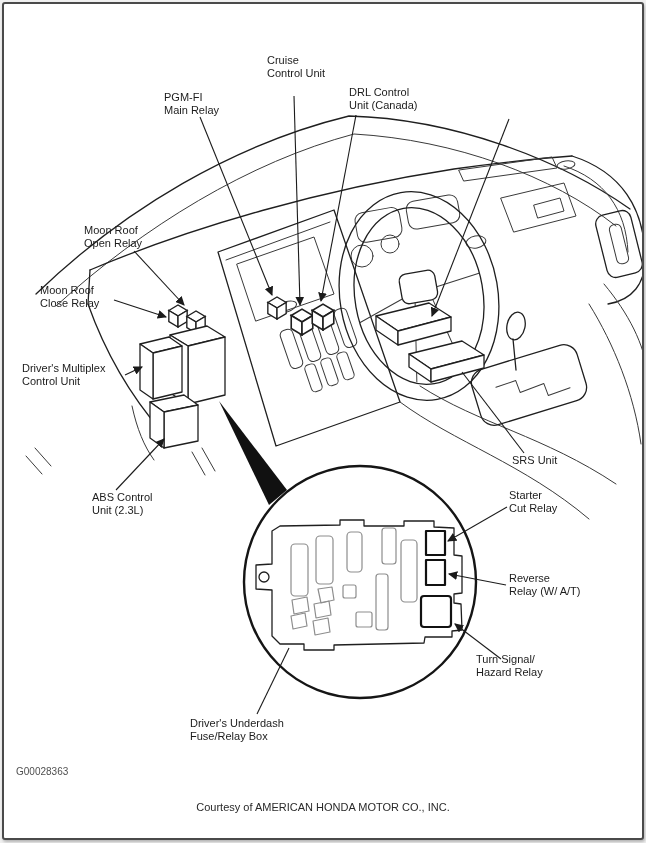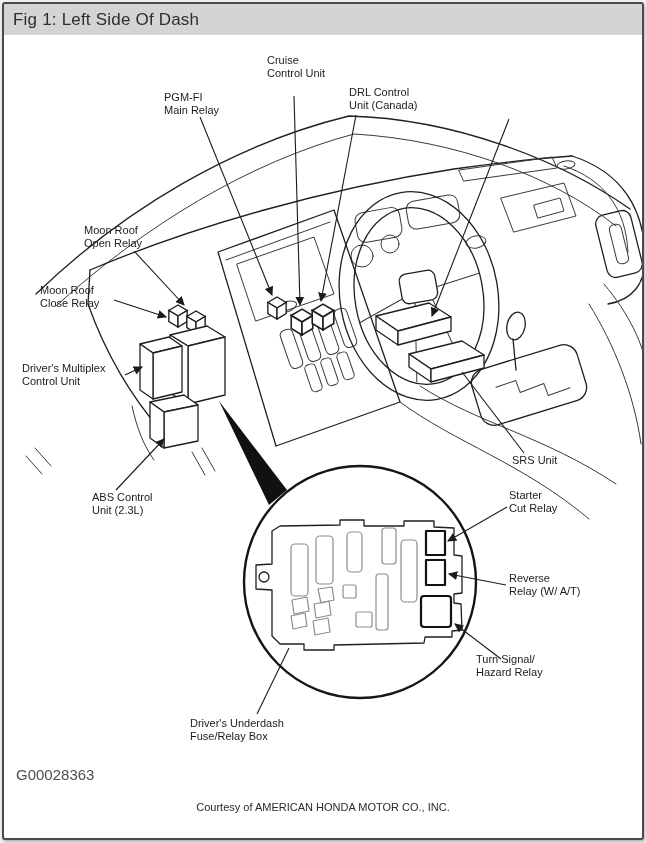--- a/index.html
+++ b/index.html
@@ -5,40 +5,37 @@
   html,body{margin:0;padding:0;background:#f0f0f0;font-family:"Liberation Sans",sans-serif;}
   .stage{position:relative;width:646px;height:843px;background:#f0f0f0;overflow:hidden;}
   .page{position:absolute;left:2px;top:2px;width:638px;height:834px;background:#ffffff;
         border:2px solid #4a4a4a;border-radius:3px;box-shadow:1px 2px 3px rgba(0,0,0,.25);}
   .titlebar{position:absolute;left:0;top:0;right:0;height:31px;background:#d4d4d4;
             display:flex;align-items:center;padding-left:9px;box-sizing:border-box;}
   .titlebar .t{font-size:17px;color:#2e2e2e;letter-spacing:.2px;}
   .diagram{position:absolute;left:0;top:0;width:638px;height:740px;}
   svg.art{position:absolute;left:0;top:0;}
   .lbl{position:absolute;font-size:11px;line-height:13px;color:#1c1c1c;white-space:nowrap;}
-  .code{position:absolute;font-size:15px;color:#4f4f4f;}
+  .code{position:absolute;font-size:10px;color:#4f4f4f;}
   .courtesy{position:absolute;left:0;width:638px;text-align:center;font-size:11px;color:#2a2a2a;}
   
   .ln{fill:none;stroke:#1f1f1f;stroke-width:1.3;stroke-linecap:round;stroke-linejoin:round;}
   .lt{fill:none;stroke:#3a3a3a;stroke-width:1;stroke-linecap:round;stroke-linejoin:round;}
   .wh{fill:#ffffff;stroke:#1f1f1f;stroke-width:1.3;stroke-linejoin:round;}
   .fuse{fill:none;stroke:#8d8d8d;stroke-width:1.2;stroke-linejoin:round;}
   .relay{fill:#ffffff;stroke:#111111;stroke-width:2.2;stroke-linejoin:round;}
   .leader{fill:none;stroke:#1b1b1b;stroke-width:1.1;}
   .wedge{fill:#111111;stroke:none;}
 </style>
 </head>
 <body>
 
 <div class="stage">
   <div class="page">
 
-    <div class="titlebar">
-      <span class="t">Fig 1: Left Side Of Dash</span>
-    </div>
 
     <div class="diagram">
 
       <svg class="art" width="638" height="834" viewBox="0 0 638 834">
         <defs>
           <marker id="ah" markerWidth="9" markerHeight="8" refX="7.5" refY="4" orient="auto">
             <path d="M0,0 L8.5,4 L0,8 Z" fill="#1b1b1b"></path>
           </marker>
           <symbol id="cube" viewBox="0 0 24 26">
             <path d="M2,7 L12,1 L22,7 L12,13 Z" fill="#fff" stroke="#1f1f1f" stroke-width="1.5"></path>

